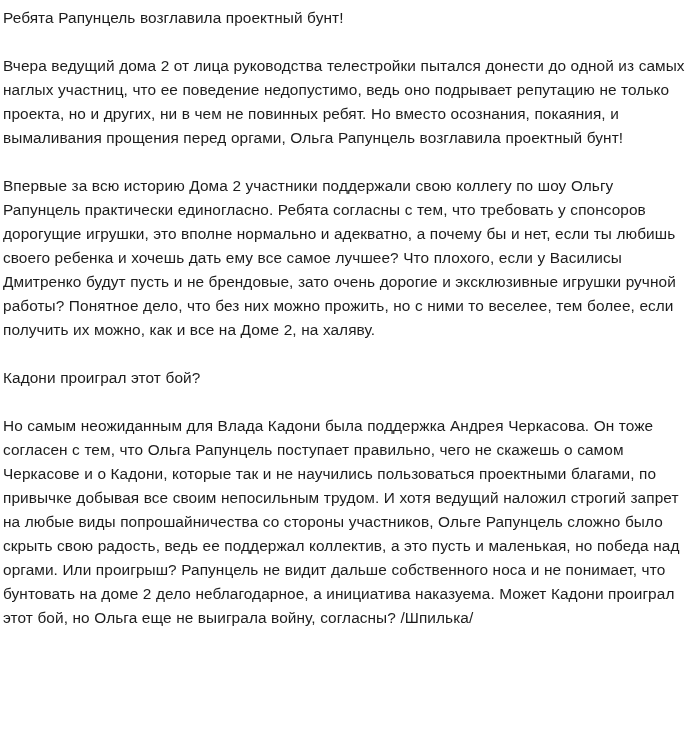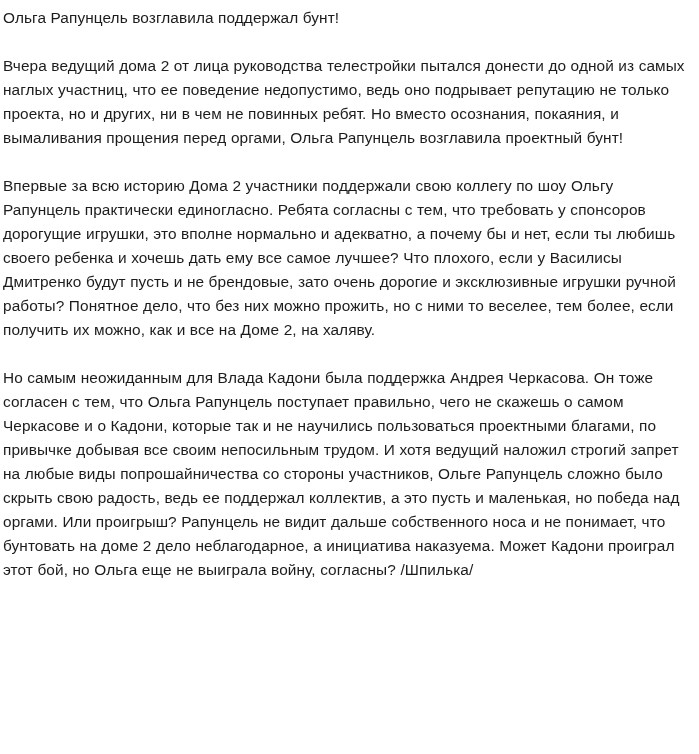--- a/index.html
+++ b/index.html
@@ -38,22 +38,23 @@
   }
   .para.subhead {
     margin-bottom: 24px;
   }
 </style>
 </head>
 <body>
 
 <div class="article">
 
-  <p class="para lead">Ольга Рапунцель возглавила поддержал бунт!</p>
+  <p class="para lead">Ребята Рапунцель возглавила проектный бунт!</p>
 
   <p class="para">Вчера ведущий дома 2 от лица руководства телестройки пытался донести до одной из самых наглых участниц, что ее поведение недопустимо, ведь оно подрывает репутацию не только проекта, но и других, ни в чем не повинных ребят. Но вместо осознания, покаяния, и вымаливания прощения перед оргами, Ольга Рапунцель возглавила проектный бунт!</p>
 
   <p class="para">Впервые за всю историю Дома 2 участники поддержали свою коллегу по шоу Ольгу Рапунцель практически единогласно. Ребята согласны с тем, что требовать у спонсоров дорогущие игрушки, это вполне нормально и адекватно, а почему бы и нет, если ты любишь своего ребенка и хочешь дать ему все самое лучшее? Что плохого, если у Василисы Дмитренко будут пусть и не брендовые, зато очень дорогие и эксклюзивные игрушки ручной работы? Понятное дело, что без них можно прожить, но с ними то веселее, тем более, если получить их можно, как и все на Доме 2, на халяву.</p>
 
+  <p class="para subhead">Кадони проиграл этот бой?</p>
 
   <p class="para">Но самым неожиданным для Влада Кадони была поддержка Андрея Черкасова. Он тоже согласен с тем, что Ольга Рапунцель поступает правильно, чего не скажешь о самом Черкасове и о Кадони, которые так и не научились пользоваться проектными благами, по привычке добывая все своим непосильным трудом. И хотя ведущий наложил строгий запрет на любые виды попрошайничества со стороны участников, Ольге Рапунцель сложно было скрыть свою радость, ведь ее поддержал коллектив, а это пусть и маленькая, но победа над оргами. Или проигрыш? Рапунцель не видит дальше собственного носа и не понимает, что бунтовать на доме 2 дело неблагодарное, а инициатива наказуема. Может Кадони проиграл этот бой, но Ольга еще не выиграла войну, согласны? /Шпилька/</p>
 
 </div>
 
 </body></html>

